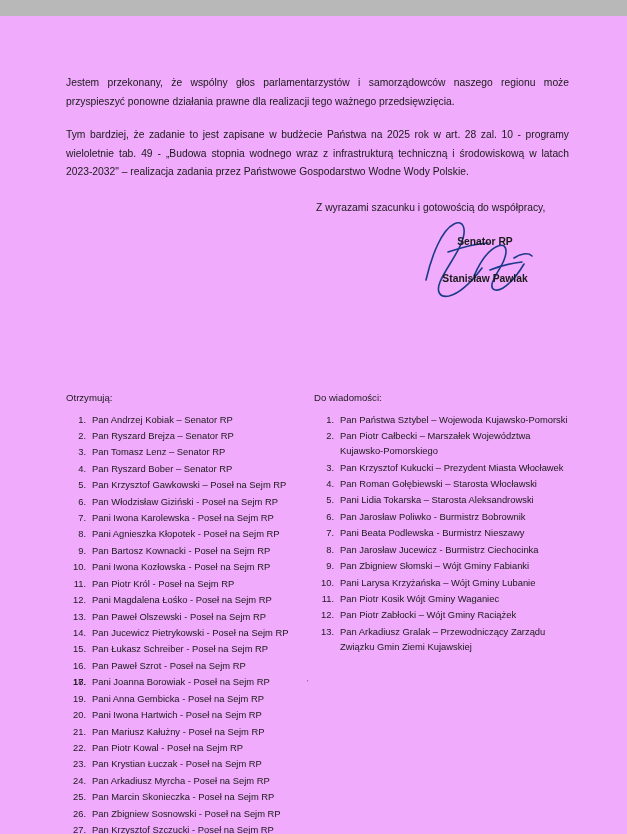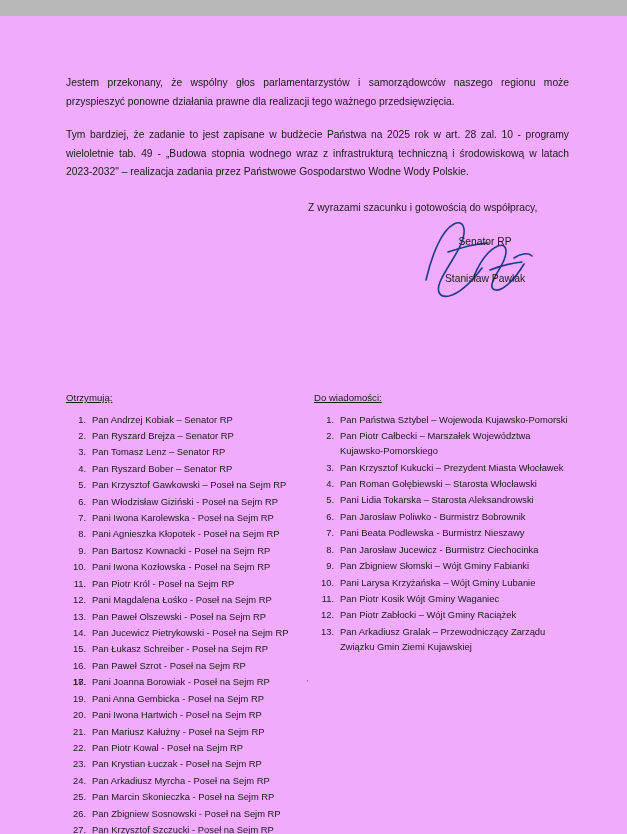--- a/index.html
+++ b/index.html
@@ -24,30 +24,31 @@
     font-size: 10.3px;
     line-height: 1.78;
     text-align: justify;
   }
   #para1 { top: 48px; }
   #para2 { top: 100px; }
 
   .closing {
     position: absolute;
     top: 186px;
-    left: 308px;
+    left: 316px;
     font-size: 10.3px;
   }
   .sig-block {
     position: absolute;
     top: 220px;
     left: 395px;
     width: 180px;
     text-align: center;
     font-size: 10.3px;
+    font-weight: bold;
   }
   .sig-title { display: block; }
   .sig-name  { display: block; margin-top: 26px; }
 
   .signature {
     position: absolute;
     top: 198px;
     left: 418px;
     width: 120px;
     height: 92px;
@@ -57,21 +58,20 @@
   .col {
     position: absolute;
     top: 374px;
     font-size: 9.4px;
     line-height: 1.62;
   }
   .col-left  { left: 66px;  width: 250px; }
   .col-right { left: 314px; width: 265px; }
 
   .col-heading {
-    text-decoration: underline;
     display: block;
     margin-bottom: 6px;
     font-size: 9.6px;
   }
   ol.recipients {
     margin: 0;
     padding: 0;
     list-style: none;
   }
   ol.recipients li {

